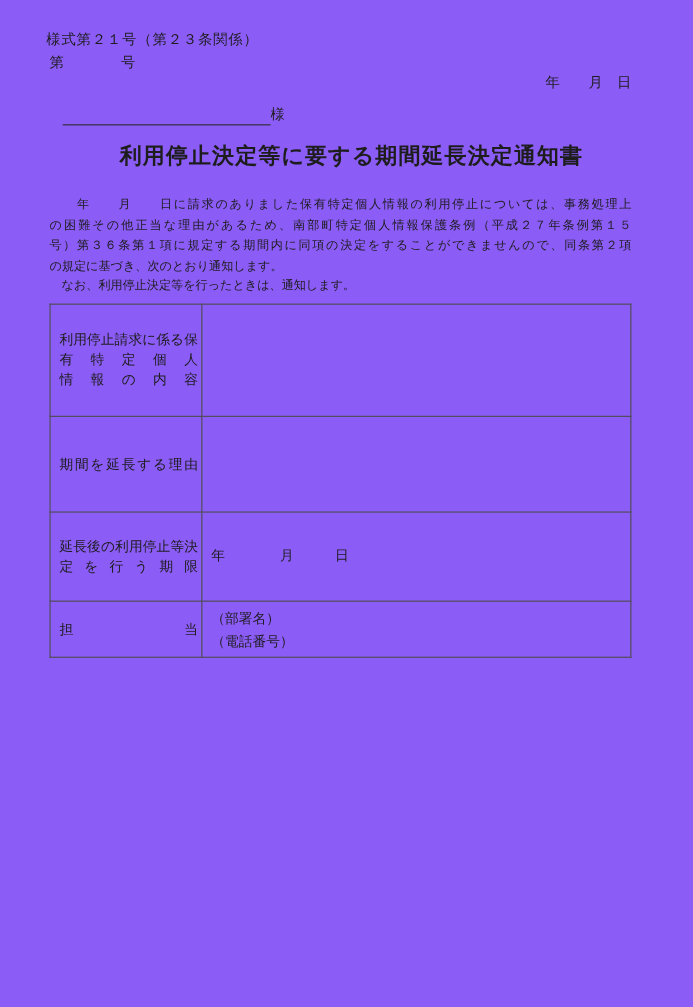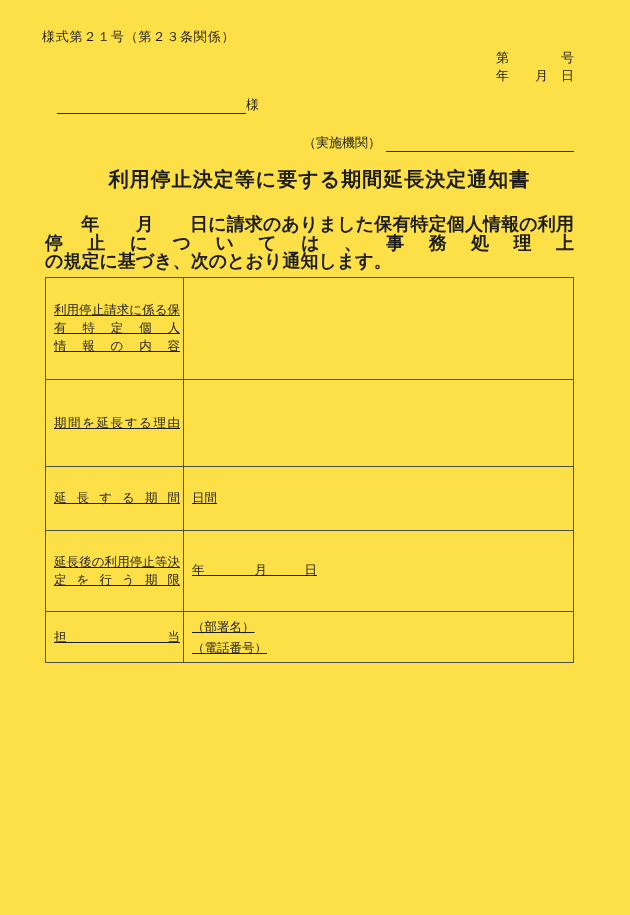--- a/index.html
+++ b/index.html
@@ -1,59 +1,59 @@
 <!DOCTYPE html>
 <html><head>
 <meta charset="utf-8">
 <style>
   html,body { margin:0; padding:0; background:#ffffff; }
   .page {
     position:relative;
     width:630px; height:915px;
-    background:#fde047;
+    background:#8b5cf6;
     box-sizing:border-box;
     padding:28px 56px 0 45px;
     font-family:"DejaVu Serif","Liberation Serif",serif;
     color:#1d1d1d;
     overflow:hidden;
   }
   .form-number {
     font-size:13px; line-height:17px;
     letter-spacing:0.8px; margin-left:-3px;
   }
-  .doc-number { margin-top:4px; font-size:13px; line-height:17.5px; text-align:right; }
+  .doc-number { margin-top:4px; font-size:13px; line-height:17.5px; }
   .doc-date   { font-size:13px; line-height:17.5px; text-align:right; }
   .addressee  { margin-top:12px; font-size:13px; height:19px; line-height:18px; }
   .addr-line  {
     display:inline-block; width:189px; height:16px;
     margin-left:12px; border-bottom:1px solid #2b2b2b;
     vertical-align:bottom;
   }
   .addr-suffix { vertical-align:bottom; }
   .issuer { margin-top:19px; font-size:13px; height:19px; line-height:18px; text-align:right; }
   .issuer-line {
     display:inline-block; width:188px; height:16px;
     margin-left:5px; border-bottom:1px solid #2b2b2b;
     vertical-align:bottom;
   }
   .doc-title {
     margin-top:16px; padding-left:20px;
     text-align:center; font-size:20px; font-weight:600;
     letter-spacing:1px; line-height:20px;
   }
-  .body-par { margin-top:26px; font-size:18px;font-weight:bold; }
+  .body-par { margin-top:26px; font-size:11px; }
   .bl { line-height:18.5px; min-height:18.5px; }
   .jl { text-align:justify; text-align-last:justify; }
   table.form {
     border-collapse:collapse; table-layout:fixed;
     width:529px; margin-top:6px;
   }
   table.form td {
     border:1px solid #4c4c4c; vertical-align:middle;
-    box-sizing:border-box; overflow:hidden;text-decoration:underline;
+    box-sizing:border-box; overflow:hidden;
   }
   td.lbl {
     width:138px; font-size:12.5px; line-height:18px;
     padding:4px 3px 4px 8px;
     white-space:pre-line;
     text-align:justify; text-align-last:justify;
   }
   td.val { font-size:12.5px; padding:4px 6px 4px 8px; white-space:pre-line; }
   tr.r1 { height:102px; } tr.r2 { height:87px; } tr.r3 { height:64px; }
   tr.r4 { height:81px; }  tr.r5 { height:36px; }
@@ -69,46 +69,42 @@
   <div class="form-number">様式第２１号（第２３条関係）</div>
 
   <div class="doc-number">第　　　　号</div>
 
   <div class="doc-date">年　　月　日</div>
 
   <div class="addressee">
     <span class="addr-line"></span><span class="addr-suffix">様</span>
   </div>
 
-  <div class="issuer">
-    <span>（実施機関）</span><span class="issuer-line"></span>
-  </div>
 
   <div class="doc-title">利用停止決定等に要する期間延長決定通知書</div>
 
   <div class="body-par">
     <div class="bl jl">　　年　　月　　日に請求のありました保有特定個人情報の利用停止については、事務処理上</div>
+    <div class="bl jl">の困難その他正当な理由があるため、南部町特定個人情報保護条例（平成２７年条例第１５</div>
+    <div class="bl jl">号）第３６条第１項に規定する期間内に同項の決定をすることができませんので、同条第２項</div>
     <div class="bl">の規定に基づき、次のとおり通知します。</div>
+    <div class="bl">　なお、利用停止決定等を行ったときは、通知します。</div>
   </div>
 
   <table class="form">
     <tbody>
         <tr class="r1">
       <td class="lbl">利用停止請求に係る保
 有特定個人
 情報の内容</td>
       <td class="val"></td>
     </tr>
     <tr class="r2">
       <td class="lbl">期間を延長する理由</td>
       <td class="val"></td>
-    </tr>
-    <tr class="r3">
-      <td class="lbl">延長する期間</td>
-      <td class="val v-days">日間</td>
     </tr>
     <tr class="r4">
       <td class="lbl">延長後の利用停止等決
 定を行う期限</td>
       <td class="val v-deadline">年　　　　月　　　日</td>
     </tr>
     <tr class="r5">
       <td class="lbl">担当</td>
       <td class="val v-contact">（部署名）
 （電話番号）</td>

